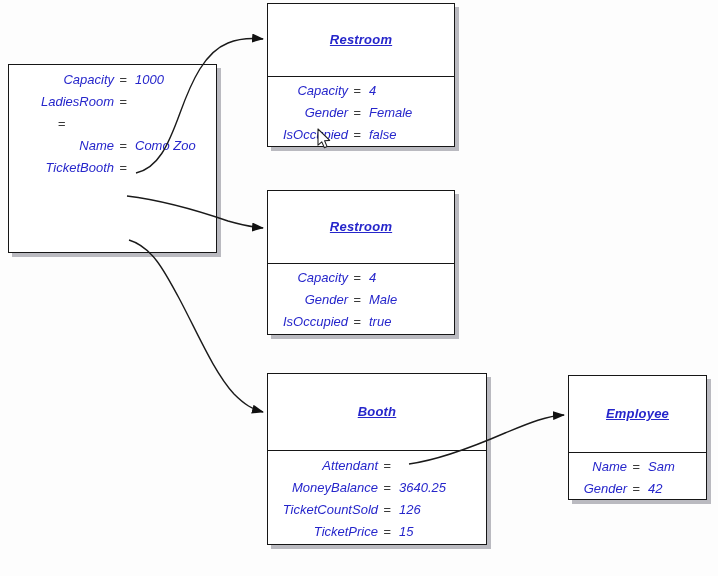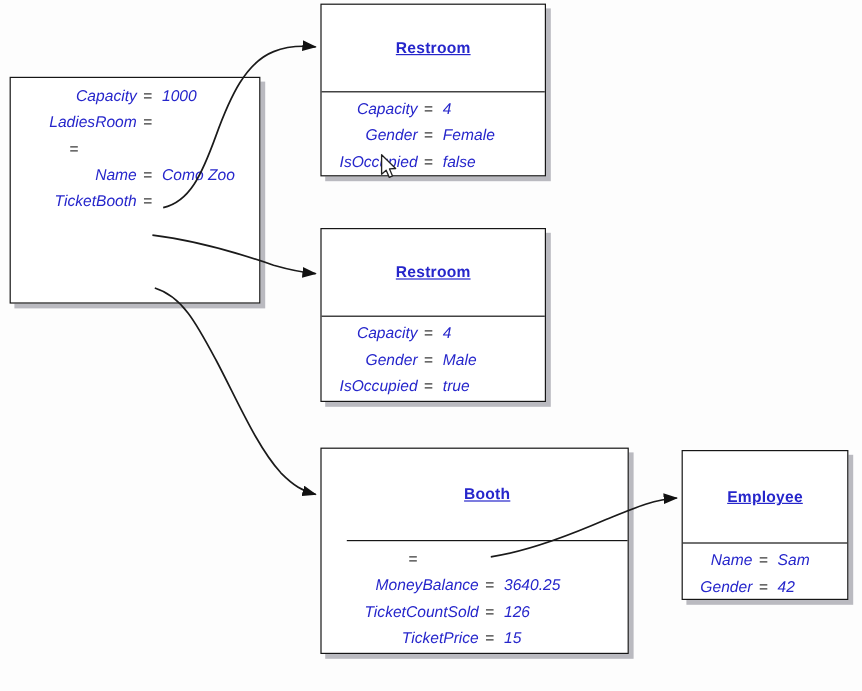--- a/index.html
+++ b/index.html
@@ -9,21 +9,21 @@
   }
   .obj{
     position:absolute;background:#ffffff;border:1.5px solid #161616;
     box-shadow:4px 4px 0 #babac0;box-sizing:border-box;
   }
   .obj-title{
     display:flex;align-items:center;justify-content:center;
     border-bottom:1.5px solid #161616;box-sizing:border-box;
   }
   .title-text{
-    color:#2626cb;font-weight:bold;
+    color:#2626cb;font-weight:bold;font-style:italic;
     text-decoration:underline;font-size:13px;letter-spacing:.2px;
   }
   .attrs{padding-top:4px;}
   .row{
     display:grid;grid-template-columns:var(--nc) 12px auto;column-gap:3px;
     height:22px;line-height:22px;font-size:13px;font-style:italic;color:#2626cb;
   }
   .an{text-align:right;white-space:nowrap;}
   .eq{text-align:center;color:#3a3a3a;}
   .av{padding-left:3px;white-space:nowrap;}
@@ -103,26 +103,27 @@
         <span class="av">Male</span>
       </div>
       <div class="row">
         <span class="an">IsOccupied</span>
         <span class="eq">=</span>
         <span class="av">true</span>
       </div>
     </div>
   </div>
 
-  <div class="obj" style="left:267px;top:373px;width:257px;height:172px;padding-left:21px;--nc:110px;">
+  <div class="obj" style="left:267px;top:373px;width:220px;height:172px;--nc:110px;">
     <div class="obj-title" style="height:76.5px;">
       <span class="title-text">Booth</span>
     </div>
     <div class="attrs">
       <div class="row">
+        <span class="an">Attendant</span>
         <span class="eq">=</span>
         <span class="av"></span>
       </div>
       <div class="row">
         <span class="an">MoneyBalance</span>
         <span class="eq">=</span>
         <span class="av">3640.25</span>
       </div>
       <div class="row">
         <span class="an">TicketCountSold</span>

